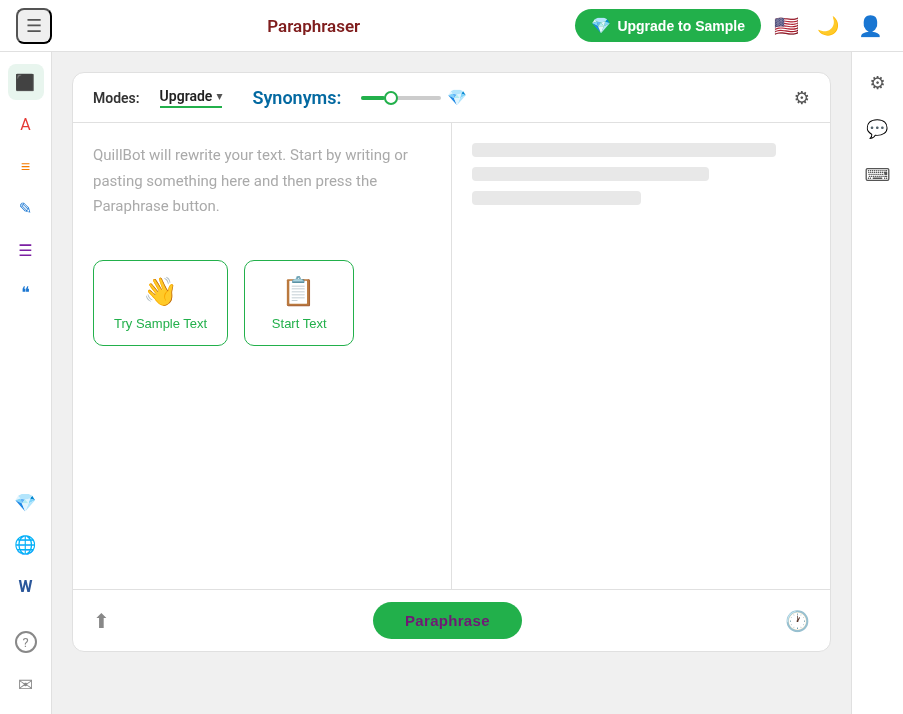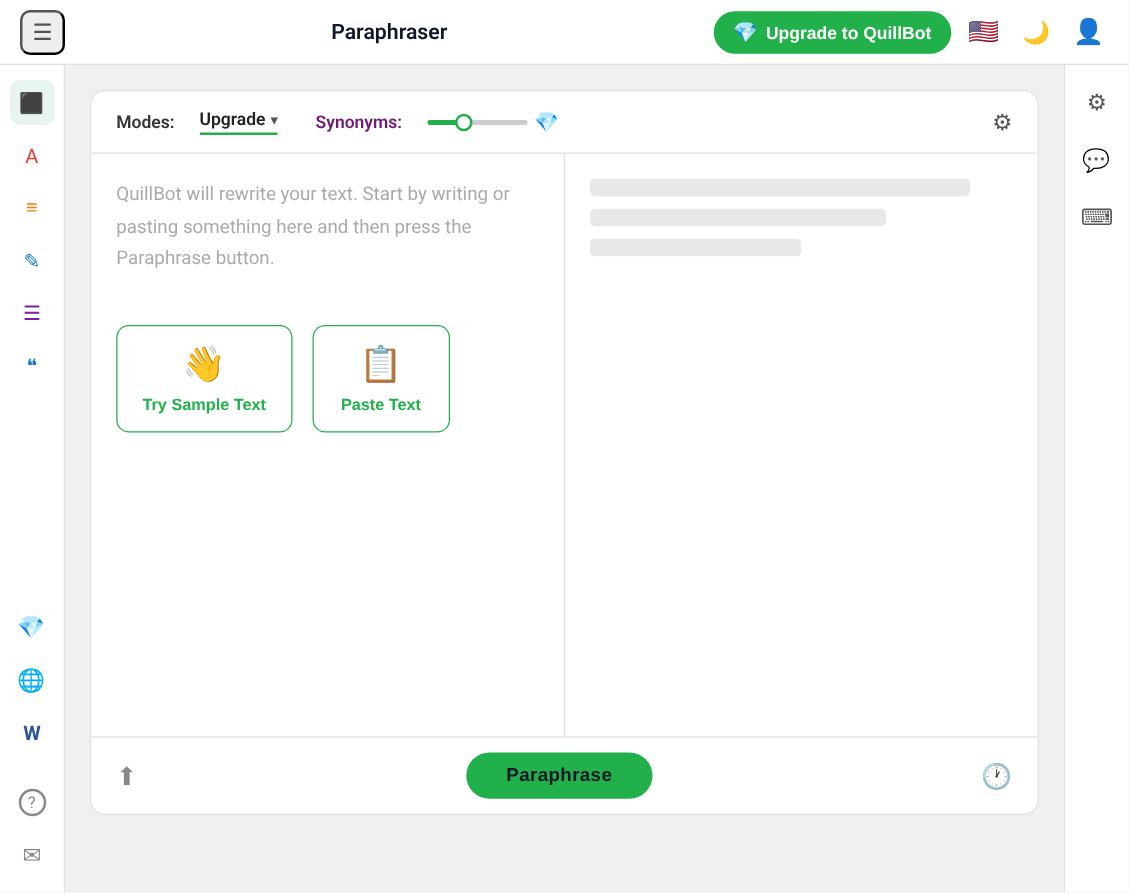--- a/index.html
+++ b/index.html
@@ -11,21 +11,21 @@
       background: #fff; border-bottom: 1px solid #e0e0e0;
       padding: 0 16px; gap: 12px; flex-shrink: 0;
     }
     .topnav-left { display: flex; align-items: center; gap: 10px; }
     .hamburger-icon { color: #555; font-size: 18px; cursor: pointer; }
     .logo-area { display: flex; align-items: center; gap: 6px; }
     .logo-circle { width: 32px; height: 32px; background: #22b04b; border-radius: 6px; display: flex; align-items: center; justify-content: center; }
     .logo-circle svg { width: 22px; height: 22px; }
     .logo-text { font-size: 20px; font-weight: 700; color: #22b04b; }
     .topnav-center { flex: 1; display: flex; justify-content: center; }
-    .page-title { font-size: 17px; font-weight: 600; color: #0f172a; }
+    .page-title { font-size: 17px; font-weight: 600; color: #7f1d1d; }
     .topnav-right { display: flex; align-items: center; gap: 10px; }
     .upgrade-btn {
       background: #22b04b; color: #fff; border: none; border-radius: 20px;
       padding: 7px 16px; font-size: 14px; font-weight: 600; cursor: pointer;
       display: flex; align-items: center; gap: 6px;
     }
     .upgrade-btn .gem { font-size: 16px; }
     .flag-btn { width: 32px; height: 32px; border-radius: 50%; overflow: hidden; border: none; background: none; cursor: pointer; font-size: 20px; display: flex; align-items: center; justify-content: center; }
     .dark-mode-btn { width: 32px; height: 32px; background: none; border: none; cursor: pointer; font-size: 18px; color: #555; display: flex; align-items: center; justify-content: center; }
     .user-btn { width: 32px; height: 32px; background: none; border: none; cursor: pointer; font-size: 20px; color: #555; display: flex; align-items: center; justify-content: center; }
@@ -62,21 +62,21 @@
       display: flex; align-items: center; padding: 0 20px; height: 50px;
       border-bottom: 1px solid #e0e0e0; gap: 20px; flex-shrink: 0;
     }
     .modes-label { font-size: 14px; font-weight: 600; color: #333; }
     .mode-selector {
       display: flex; align-items: center; gap: 4px; cursor: pointer;
       border-bottom: 2px solid #22b04b; padding-bottom: 2px;
     }
     .mode-selector-text { font-size: 14px; font-weight: 600; color: #222; }
     .chevron-down { font-size: 12px; color: #555; }
-    .synonyms-label { font-size: 14px; font-weight: 600; color: #701a75; margin-left: 10px; }
+    .synonyms-label { font-size: 18px; font-weight: 600; color: #0369a1; margin-left: 10px; }
     .slider-container { display: flex; align-items: center; gap: 6px; }
     .slider-track { width: 80px; height: 4px; background: #ccc; border-radius: 2px; position: relative; }
     .slider-fill { width: 30%; height: 100%; background: #22b04b; border-radius: 2px; }
     .slider-thumb { width: 14px; height: 14px; background: #fff; border: 2px solid #22b04b; border-radius: 50%; position: absolute; top: -5px; left: 28%; }
     .diamond-icon { color: #f0a020; font-size: 16px; }
     .settings-icon-btn { margin-left: auto; background: none; border: none; cursor: pointer; font-size: 18px; color: #555; }
 
     
     .card-body { display: flex; flex: 1; }
 
@@ -87,38 +87,38 @@
     }
     .placeholder-text { color: #aaa; font-size: 15px; line-height: 1.7; }
 
     .sample-buttons { display: flex; gap: 16px; margin-top: 40px; }
     .sample-btn {
       border: 1.5px solid #22b04b; border-radius: 10px; background: #fff;
       padding: 14px 20px; display: flex; flex-direction: column; align-items: center;
       gap: 8px; cursor: pointer; min-width: 110px;
     }
     .sample-btn-icon { font-size: 28px; }
-    .sample-btn-label { font-size: 13px; color: #22b04b; font-weight: 700; }
+    .sample-btn-label { font-size: 13px; color: #22b04b; font-weight: 400; }
 
     
     .right-pane { flex: 1; padding: 20px; display: flex; flex-direction: column; gap: 10px; }
     .skeleton { background: #e8e8e8; border-radius: 4px; height: 14px; }
     .skeleton-long { width: 90%; }
     .skeleton-medium { width: 70%; }
     .skeleton-short { width: 50%; }
 
     
     .card-footer {
       display: flex; align-items: center; justify-content: space-between;
       padding: 12px 20px; border-top: 1px solid #e0e0e0; flex-shrink: 0;
     }
     .footer-left { display: flex; align-items: center; gap: 8px; }
     .upload-icon { font-size: 20px; color: #888; cursor: pointer; }
     .paraphrase-btn {
-      background: #22b04b; color: #0f172a; border: none; border-radius: 24px;
+      background: #22b04b; color: #701a75; border: none; border-radius: 24px;
       padding: 10px 32px; font-size: 15px; font-weight: 700; cursor: pointer;
       letter-spacing: 0.3px;
     }
     .history-icon { font-size: 20px; color: #888; cursor: pointer; }
 
     
     .right-sidebar {
       width: 52px; background: #fff; border-left: 1px solid #e0e0e0;
       display: flex; flex-direction: column; align-items: center;
       padding: 12px 0; gap: 10px; flex-shrink: 0;
@@ -131,21 +131,21 @@
 <div class="topnav">
   <div class="topnav-left">
     <button class="hamburger-icon sidebar-item">☰</button>
   </div>
   <div class="topnav-center">
     <span class="page-title">Paraphraser</span>
   </div>
   <div class="topnav-right">
     <button class="upgrade-btn">
       <span class="gem">💎</span>
-      <span>Upgrade to QuillBot</span>
+      <span>Upgrade to Sample</span>
     </button>
     <button class="flag-btn">🇺🇸</button>
     <button class="dark-mode-btn">🌙</button>
     <button class="user-btn">👤</button>
   </div>
 </div>
 
 <div class="main-layout">
 
   <div class="sidebar">
@@ -212,21 +212,21 @@
 
         <div class="left-pane">
           <p class="placeholder-text">QuillBot will rewrite your text. Start by writing or pasting something here and then press the Paraphrase button.</p>
           <div class="sample-buttons">
             <button class="sample-btn">
               <span class="sample-btn-icon">👋</span>
               <span class="sample-btn-label">Try Sample Text</span>
             </button>
             <button class="sample-btn">
               <span class="sample-btn-icon">📋</span>
-              <span class="sample-btn-label">Paste Text</span>
+              <span class="sample-btn-label">Start Text</span>
             </button>
           </div>
         </div>
 
         <div class="right-pane">
           <div class="skeleton skeleton-long"></div>
           <div class="skeleton skeleton-medium"></div>
           <div class="skeleton skeleton-short"></div>
         </div>
 

